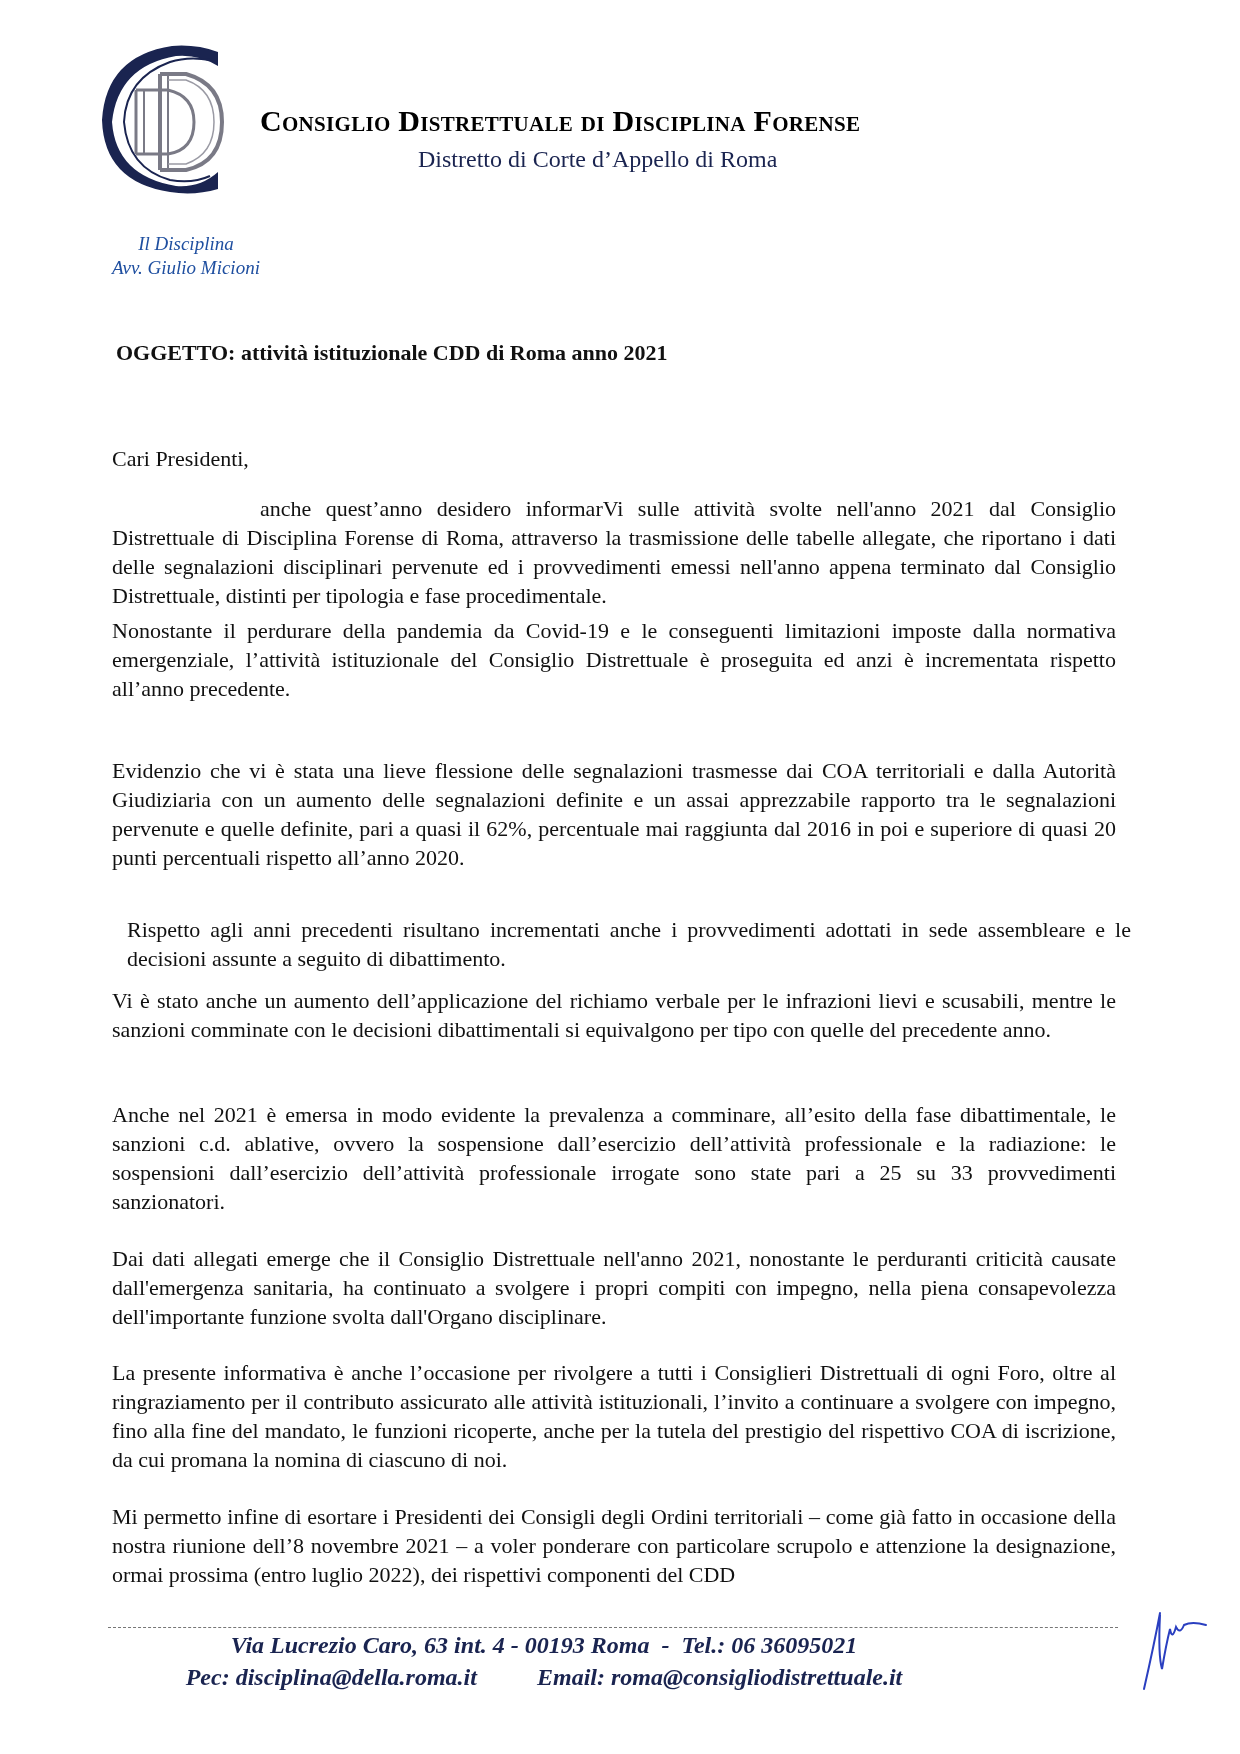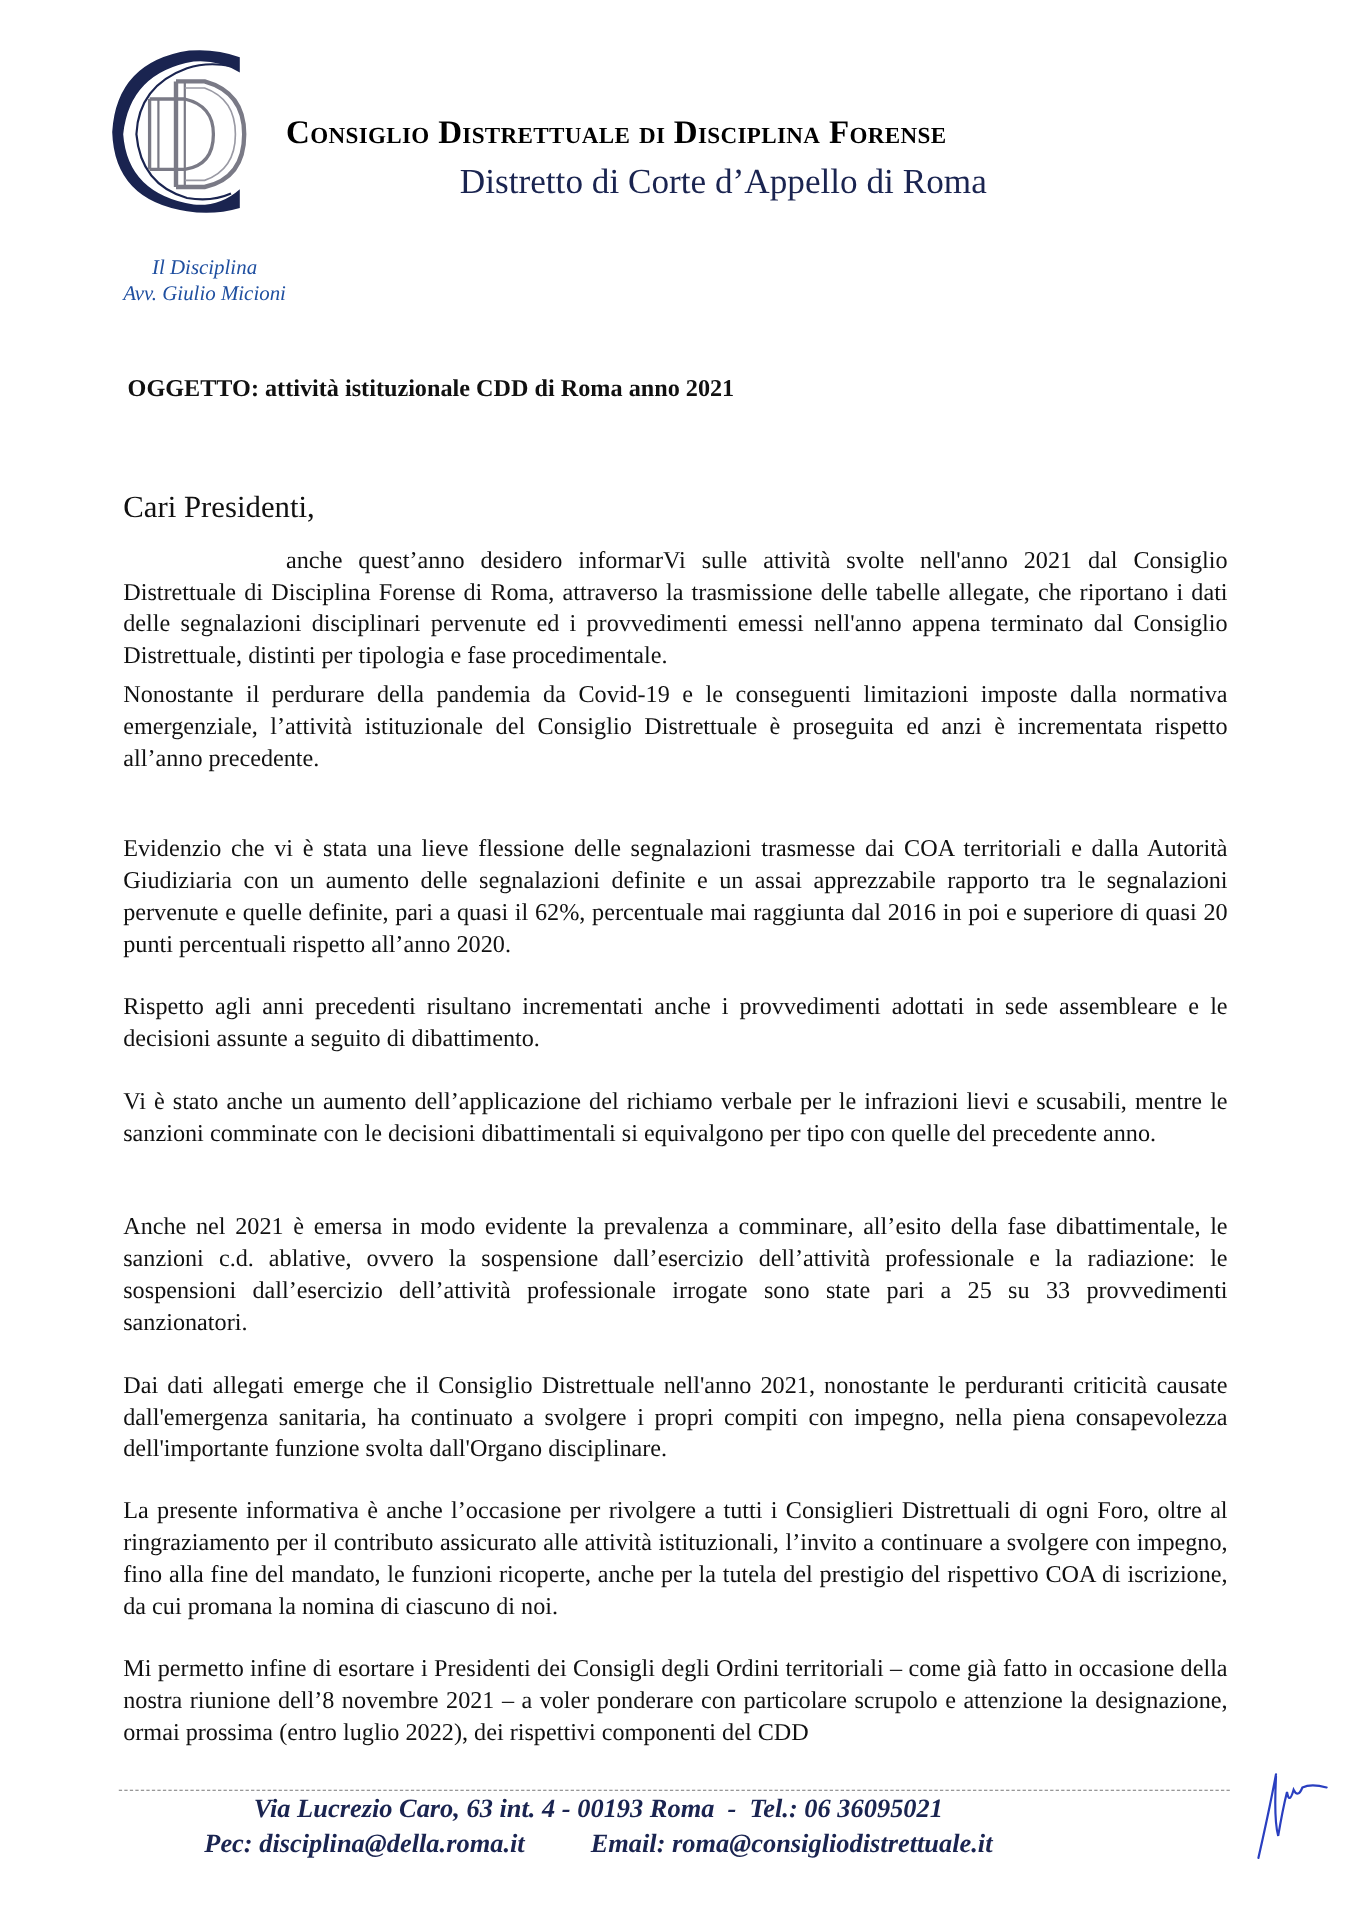--- a/index.html
+++ b/index.html
@@ -1,25 +1,25 @@
 <!DOCTYPE html>
 <html><head>
 <meta charset="utf-8">
 <style>
   html, body { margin: 0; padding: 0; background: #ffffff; }
   body { width: 1240px; height: 1754px; position: relative; overflow: hidden;
          font-family: "Liberation Serif", "DejaVu Serif", serif; color: #111; }
   .logo { position: absolute; left: 98px; top: 44px; width: 140px; height: 150px; }
   .org-title { position: absolute; left: 260px; top: 104px; font-size: 30px; font-weight: bold;
                color: #000000; font-variant: small-caps; letter-spacing: 0.3px; white-space: nowrap; }
-  .org-sub { position: absolute; left: 418px; top: 146px; font-size: 32px; color: #1a2450; white-space: nowrap; }
+  .org-sub { position: absolute; left: 418px; top: 146px; font-size: 24px; color: #1a2450; white-space: nowrap; }
   .president { position: absolute; left: 112px; top: 232px; font-style: italic; color: #1f4fa0;
                font-size: 19px; line-height: 24px; text-align: center; }
   .subject { position: absolute; left: 116px; top: 340px; font-size: 22px; font-weight: bold; white-space: nowrap; }
-  .greeting { position: absolute; left: 112px; top: 446px; font-size: 28px; }
+  .greeting { position: absolute; left: 112px; top: 446px; font-size: 22px; }
   .para { position: absolute; left: 112px; width: 1004px; font-size: 22px; line-height: 29px;
           text-align: justify; }
   .para.first { text-indent: 148px; }
   .footer-rule { position: absolute; left: 108px; top: 1627px; width: 1010px; border-top: 1px dashed #777; }
   .footer-line { position: absolute; left: 0; width: 1088px; text-align: center; font-style: italic;
                  font-weight: bold; color: #1a2450; font-size: 24px; white-space: pre; }
   .signature { position: absolute; left: 1140px; top: 1605px; width: 70px; height: 100px; }
 </style>
 </head>
 <body>
@@ -45,21 +45,21 @@
   <div>Il Disciplina</div>
   <div>Avv. Giulio Micioni</div>
 </div>
 
 <div class="subject">OGGETTO: attività istituzionale CDD di Roma anno 2021</div>
 <div class="greeting">Cari Presidenti,</div>
 
 <p class="para first" style="top:494px; margin:0;">anche quest’anno desidero informarVi sulle attività svolte nell'anno 2021 dal Consiglio Distrettuale di Disciplina Forense di Roma, attraverso la trasmissione delle tabelle allegate, che riportano i dati delle segnalazioni disciplinari pervenute ed i provvedimenti emessi nell'anno appena terminato dal Consiglio Distrettuale, distinti per tipologia e fase procedimentale.</p>
 <p class="para" style="top:616px; margin:0;">Nonostante il perdurare della pandemia da Covid-19 e le conseguenti limitazioni imposte dalla normativa emergenziale, l’attività istituzionale del Consiglio Distrettuale è proseguita ed anzi è incrementata rispetto all’anno precedente.</p>
 <p class="para" style="top:756px; margin:0;">Evidenzio che vi è stata una lieve flessione delle segnalazioni trasmesse dai COA territoriali e dalla Autorità Giudiziaria con un aumento delle segnalazioni definite e un assai apprezzabile rapporto tra le segnalazioni pervenute e quelle definite, pari a quasi il 62%, percentuale mai raggiunta dal 2016 in poi e superiore di quasi 20 punti percentuali rispetto all’anno 2020.</p>
-<p class="para" style="top:900px; margin:0;">Rispetto agli anni precedenti risultano incrementati anche i provvedimenti adottati in sede assembleare e le decisioni assunte a seguito di dibattimento.</p>
+<p class="para" style="top:900px; margin:15px;">Rispetto agli anni precedenti risultano incrementati anche i provvedimenti adottati in sede assembleare e le decisioni assunte a seguito di dibattimento.</p>
 <p class="para" style="top:986px; margin:0;">Vi è stato anche un aumento dell’applicazione del richiamo verbale per le infrazioni lievi e scusabili, mentre le sanzioni comminate con le decisioni dibattimentali si equivalgono per tipo con quelle del precedente anno.</p>
 <p class="para" style="top:1100px; margin:0;">Anche nel 2021 è emersa in modo evidente la prevalenza a comminare, all’esito della fase dibattimentale, le sanzioni c.d. ablative, ovvero la sospensione dall’esercizio dell’attività professionale e la radiazione: le sospensioni dall’esercizio dell’attività professionale irrogate sono state pari a 25 su 33 provvedimenti sanzionatori.</p>
 <p class="para" style="top:1244px; margin:0;">Dai dati allegati emerge che il Consiglio Distrettuale nell'anno 2021, nonostante le perduranti criticità causate dall'emergenza sanitaria, ha continuato a svolgere i propri compiti con impegno, nella piena consapevolezza dell'importante funzione svolta dall'Organo disciplinare.</p>
 <p class="para" style="top:1358px; margin:0;">La presente informativa è anche l’occasione per rivolgere a tutti i Consiglieri Distrettuali di ogni Foro, oltre al ringraziamento per il contributo assicurato alle attività istituzionali, l’invito a continuare a svolgere con impegno, fino alla fine del mandato, le funzioni ricoperte, anche per la tutela del prestigio del rispettivo COA di iscrizione, da cui promana la nomina di ciascuno di noi.</p>
 <p class="para" style="top:1502px; margin:0;">Mi permetto infine di esortare i Presidenti dei Consigli degli Ordini territoriali – come già fatto in occasione della nostra riunione dell’8 novembre 2021 – a voler ponderare con particolare scrupolo e attenzione la designazione, ormai prossima (entro luglio 2022), dei rispettivi componenti del CDD</p>
 
 <div class="footer-rule"></div>
 <div class="footer-line" style="top:1632px;">Via Lucrezio Caro, 63 int. 4 - 00193 Roma  -  Tel.: 06 36095021</div>
 <div class="footer-line" style="top:1664px;">Pec: disciplina@della.roma.it          Email: roma@consigliodistrettuale.it</div>
 

